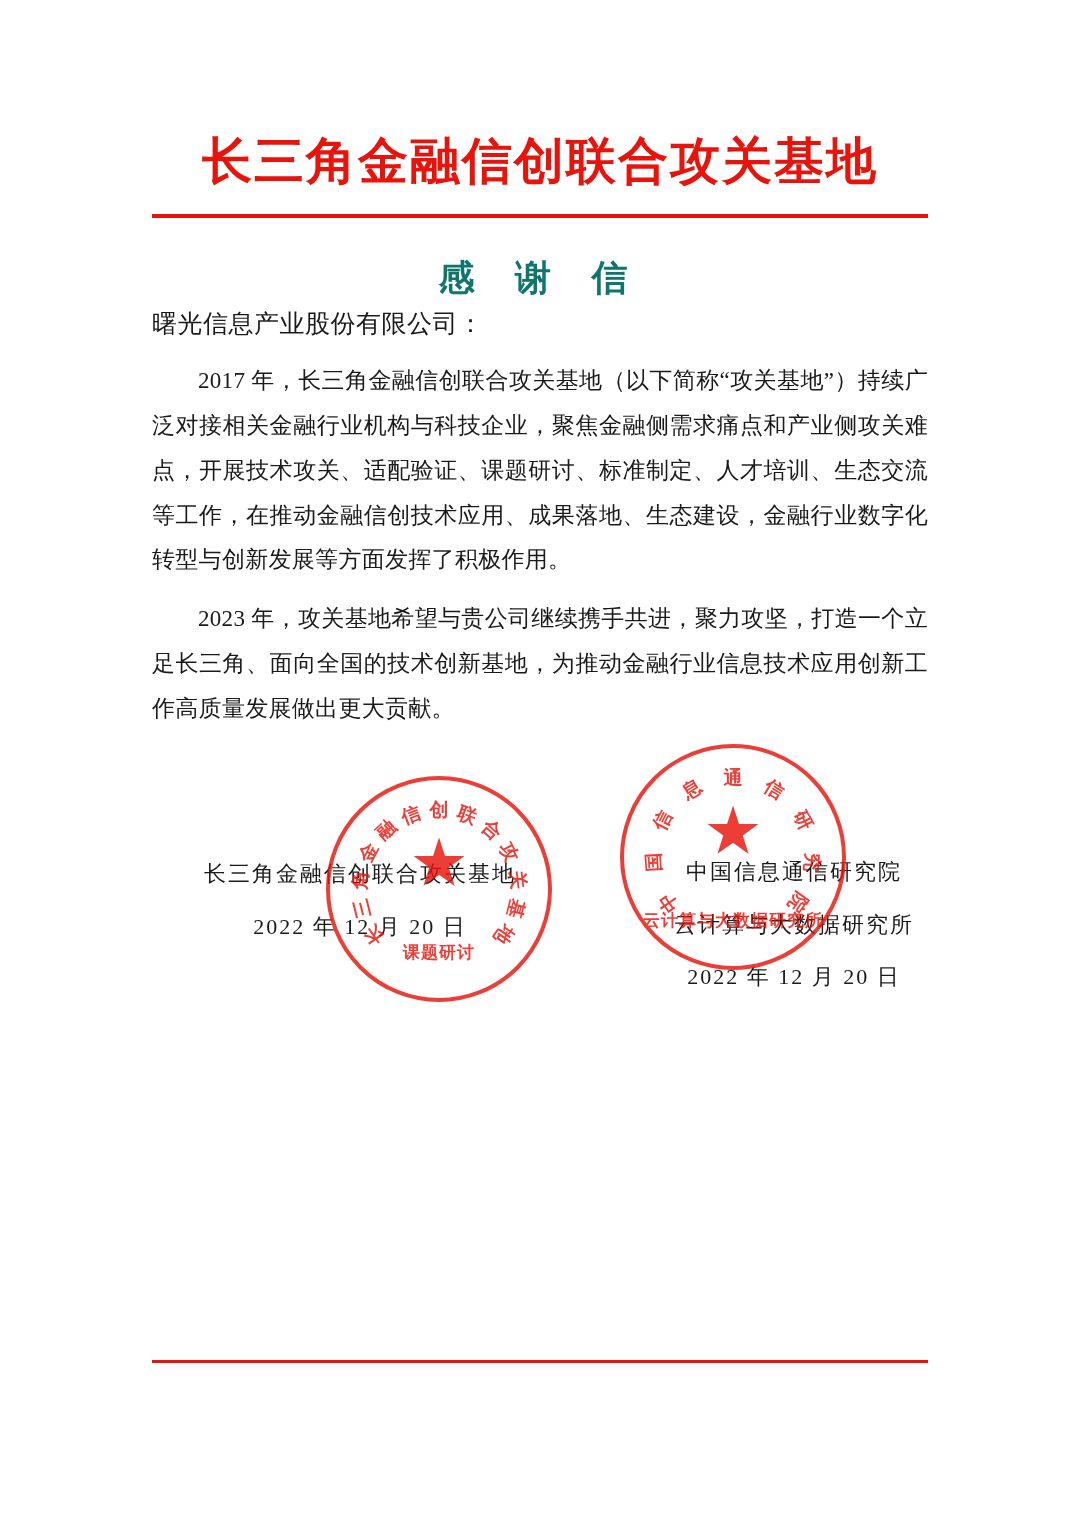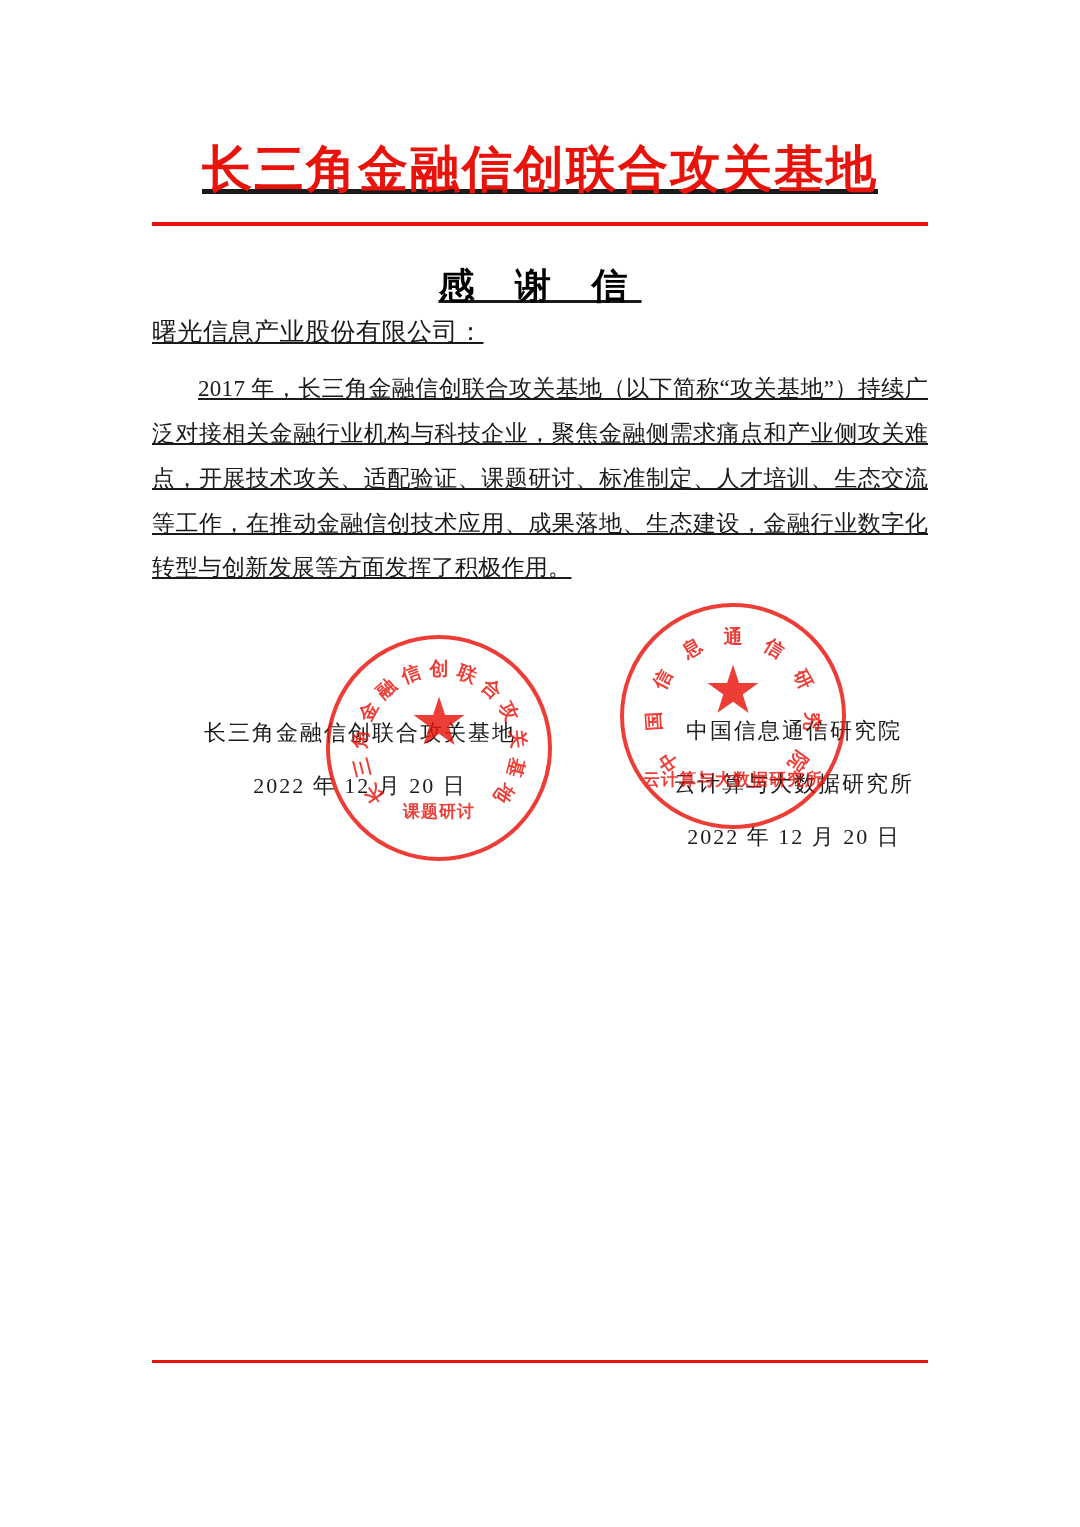--- a/index.html
+++ b/index.html
@@ -13,22 +13,21 @@
     font-family: "Liberation Serif", "DejaVu Serif", serif;
     color: #1a1a1a;
     position: relative;
     overflow: hidden;
   }
   .page {
     position: relative;
     width: 1080px;
     height: 1527px;
     box-sizing: border-box;
-    padding: 8px 152px;
-    text-decoration: underline;
+    padding: 0 152px;
   }
   .doc-title {
     text-align: center;
     color: #e8140c;
     font-family: "DejaVu Serif", "Liberation Serif", serif;
     font-weight: bold;
     font-size: 50px;
     letter-spacing: 2px;
     padding-top: 132px;
     line-height: 1.15;
@@ -39,21 +38,21 @@
     height: 4px;
     background: #e8140c;
     width: 100%;
   }
   .sub-title {
     text-align: center;
     font-weight: bold;
     font-size: 36px;
     letter-spacing: 14px;
     margin-top: 36px;
-    color: #000000;
+    color: #0f766e;
     font-family: "DejaVu Serif", "Liberation Serif", serif;
   }
   .salutation {
     font-size: 25px;
     line-height: 1.7;
     letter-spacing: 0.5px;
   }
   .para {
     font-size: 23px;
     line-height: 1.95;
@@ -154,20 +153,21 @@
 
 <div class="page">
 
   <div class="doc-title">长三角金融信创联合攻关基地</div>
   <div class="title-rule"></div>
   <div class="sub-title">感 谢 信</div>
 
   <div class="salutation">曙光信息产业股份有限公司：</div>
 
   <div class="para" id="para-1"><span>2017 年，长三角金融信创联合攻关基地（以下简称“攻关基地”）持续广泛对接相关金融行业机构与科技企业，聚焦金融侧需求痛点和产业侧攻关难点，开展技术攻关、适配验证、课题研讨、标准制定、人才培训、生态交流等工作，在推动金融信创技术应用、成果落地、生态建设，金融行业数字化转型与创新发展等方面发挥了积极作用。</span></div>
+  <div class="para" id="para-3"><span>2023 年，攻关基地希望与贵公司继续携手共进，聚力攻坚，打造一个立足长三角、面向全国的技术创新基地，为推动金融行业信息技术应用创新工作高质量发展做出更大贡献。</span></div>
 
   <div class="signatures">
 
     <div class="sig-block sig-left">
       <div>长三角金融信创联合攻关基地</div>
       <div>2022 年 12 月 20 日</div>
     </div>
 
     <div class="sig-block sig-right">
       <div>中国信息通信研究院</div>

